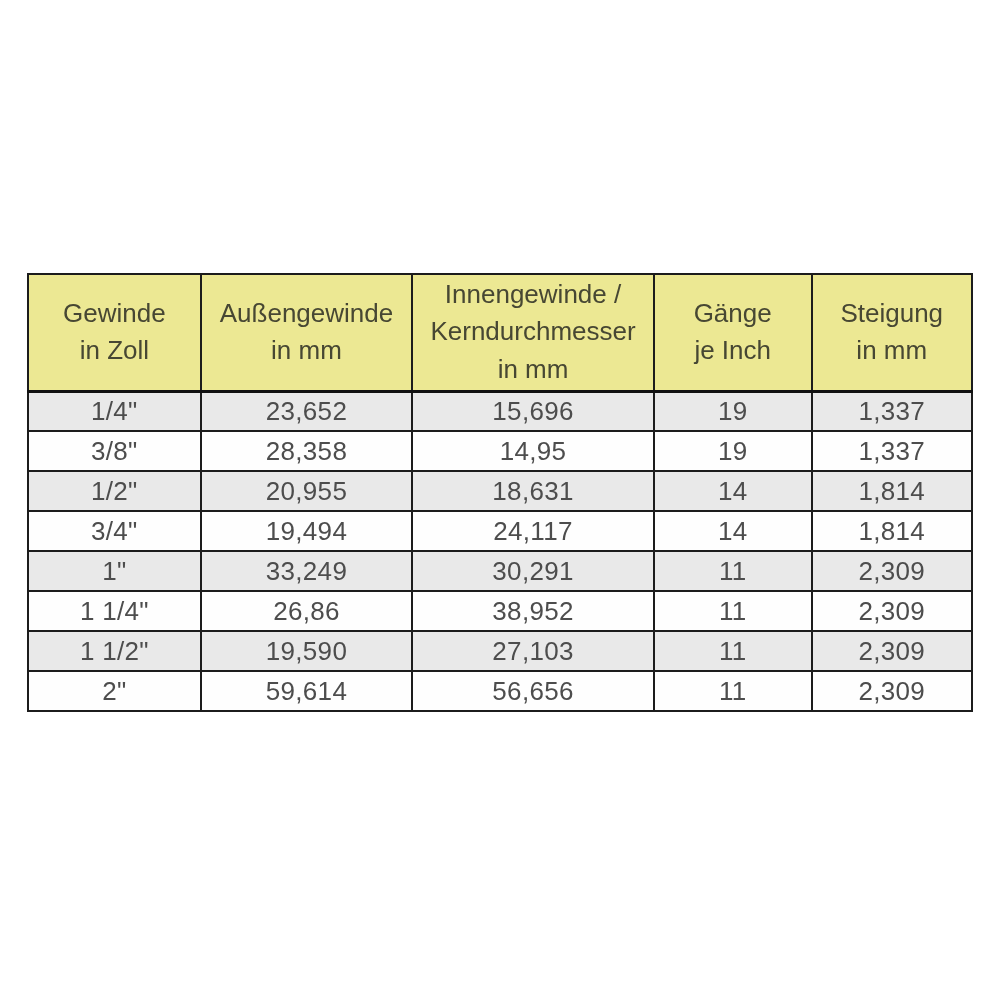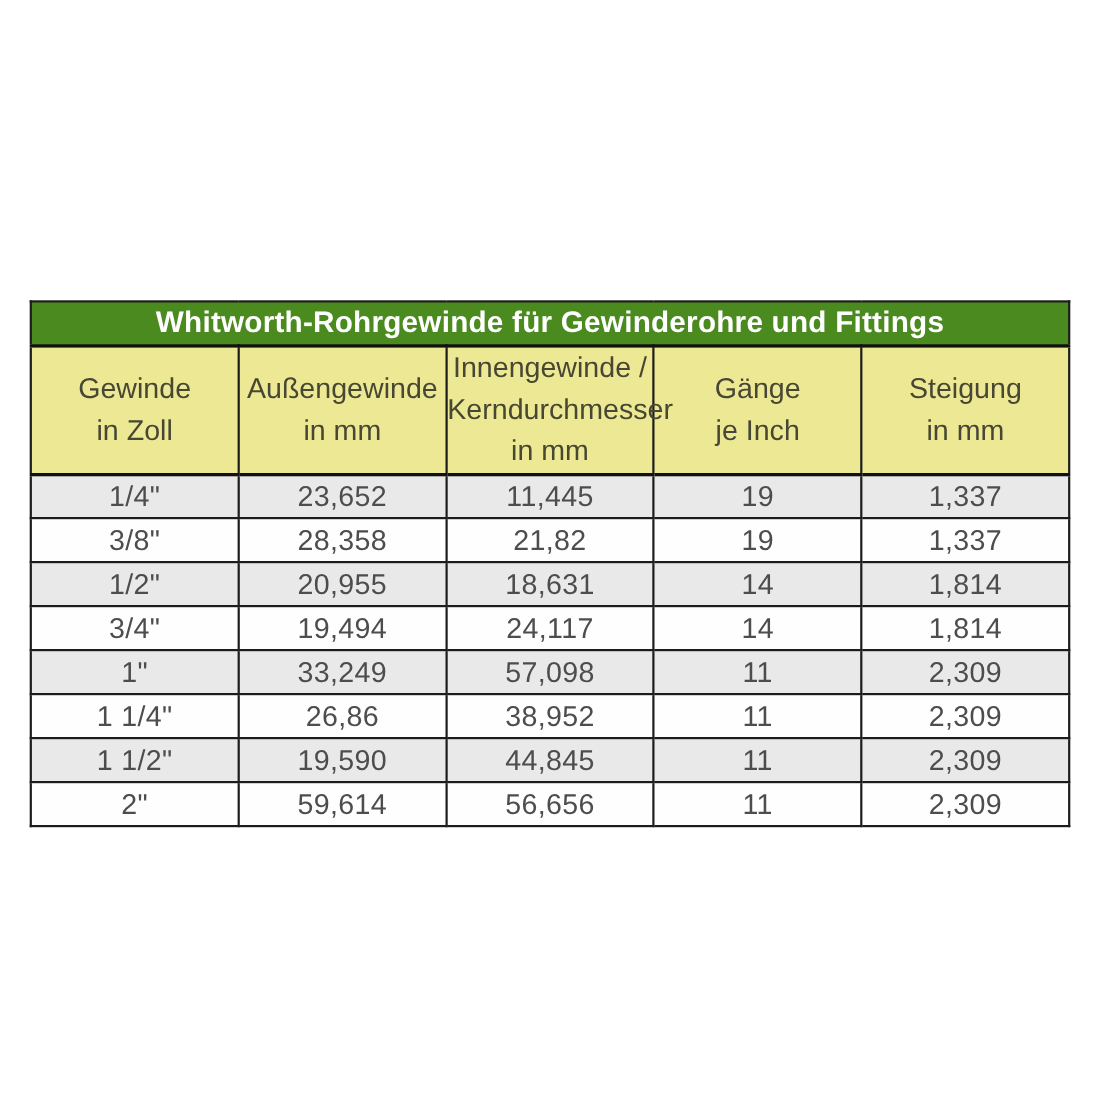--- a/index.html
+++ b/index.html
@@ -59,84 +59,81 @@
   .col-2 { width: 25.6%; }
   .col-3 { width: 16.7%; }
   .col-4 { width: 17.0%; }
 </style>
 </head>
 <body>
 
 <div class="table-wrap">
   <table>
     <thead>
-      <tr>
-        <th class="title-cell" colspan="5">Whitworth-Rohrgewinde für Gewinderohre und Fittings</th>
-      </tr>
       <tr class="header-row">
         <th class="col-0">Gewinde
 in Zoll</th>
         <th class="col-1">Außengewinde
 in mm</th>
         <th class="col-2">Innengewinde /
 Kerndurchmesser
 in mm</th>
         <th class="col-3">Gänge
 je Inch</th>
         <th class="col-4">Steigung
 in mm</th>
       </tr>
     </thead>
     <tbody>
       <tr class="data-row even">
         <td class="col-0">1/4"</td>
         <td class="col-1">23,652</td>
-        <td class="col-2">11,445</td>
+        <td class="col-2">15,696</td>
         <td class="col-3">19</td>
         <td class="col-4">1,337</td>
       </tr>
       <tr class="data-row odd">
         <td class="col-0">3/8"</td>
         <td class="col-1">28,358</td>
-        <td class="col-2">21,82</td>
+        <td class="col-2">14,95</td>
         <td class="col-3">19</td>
         <td class="col-4">1,337</td>
       </tr>
       <tr class="data-row even">
         <td class="col-0">1/2"</td>
         <td class="col-1">20,955</td>
         <td class="col-2">18,631</td>
         <td class="col-3">14</td>
         <td class="col-4">1,814</td>
       </tr>
       <tr class="data-row odd">
         <td class="col-0">3/4"</td>
         <td class="col-1">19,494</td>
         <td class="col-2">24,117</td>
         <td class="col-3">14</td>
         <td class="col-4">1,814</td>
       </tr>
       <tr class="data-row even">
         <td class="col-0">1"</td>
         <td class="col-1">33,249</td>
-        <td class="col-2">57,098</td>
+        <td class="col-2">30,291</td>
         <td class="col-3">11</td>
         <td class="col-4">2,309</td>
       </tr>
       <tr class="data-row odd">
         <td class="col-0">1 1/4"</td>
         <td class="col-1">26,86</td>
         <td class="col-2">38,952</td>
         <td class="col-3">11</td>
         <td class="col-4">2,309</td>
       </tr>
       <tr class="data-row even">
         <td class="col-0">1 1/2"</td>
         <td class="col-1">19,590</td>
-        <td class="col-2">44,845</td>
+        <td class="col-2">27,103</td>
         <td class="col-3">11</td>
         <td class="col-4">2,309</td>
       </tr>
       <tr class="data-row odd">
         <td class="col-0">2"</td>
         <td class="col-1">59,614</td>
         <td class="col-2">56,656</td>
         <td class="col-3">11</td>
         <td class="col-4">2,309</td>
       </tr>

